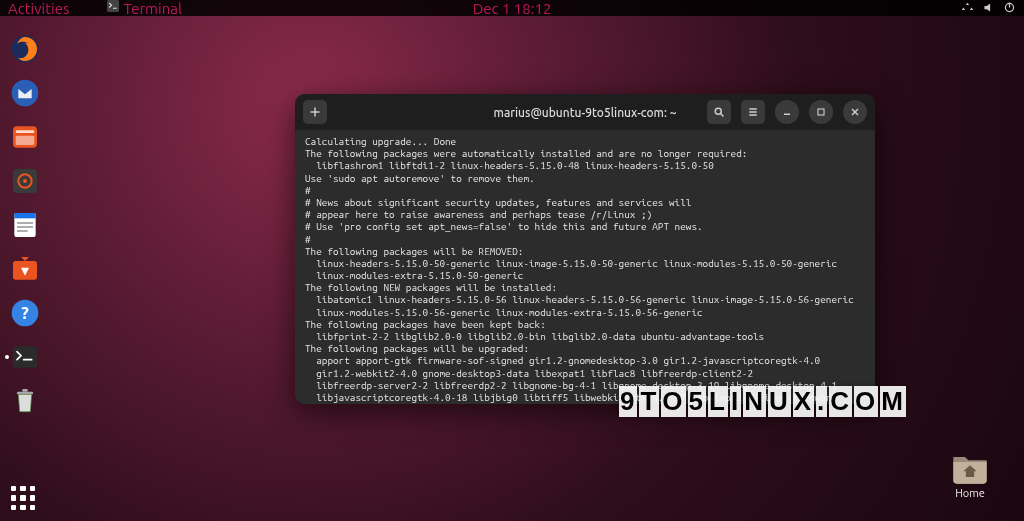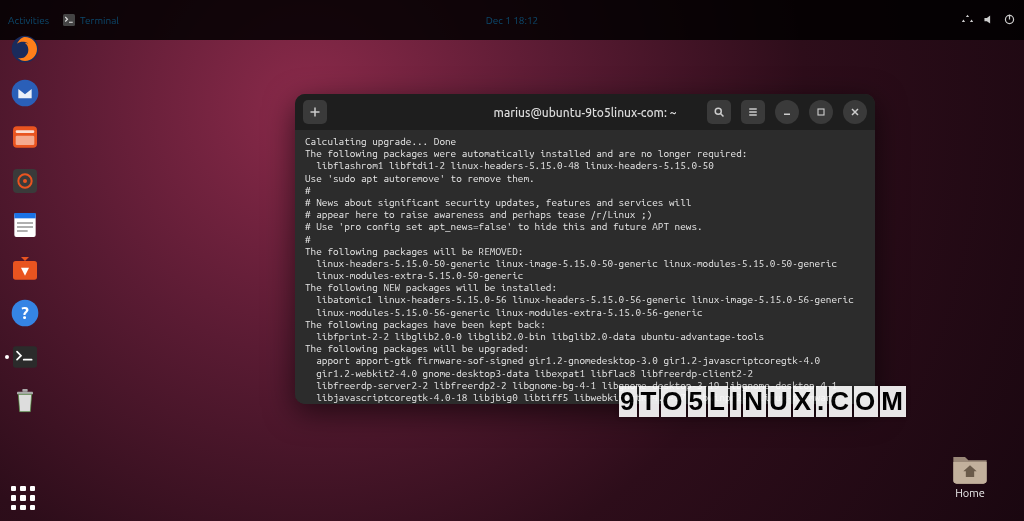--- a/index.html
+++ b/index.html
@@ -4,29 +4,29 @@
 <style>
   * { margin: 0; padding: 0; box-sizing: border-box; }
   html, body { width: 1024px; height: 521px; overflow: hidden; font-family: Ubuntu, sans-serif; }
   body {
     background: radial-gradient(circle at 30% 20%, #8a2a4a 0%, #5a1b33 30%, #2d0d1a 60%, #1a0710 100%);
     position: relative;
     color: #eee;
   }
   
   .topbar {
-    position: absolute; top: 0; left: 0; right: 0; height: 40px;
+    position: absolute; top: 0; left: 0; right: 0; height: 16px;
     background: rgba(0,0,0,0.85);
     display: flex; align-items: center; padding: 0 8px;
-    font-size: 10px; color: #0c4a6e;
+    font-size: 15px; color: #be185d;
   }
   .topbar .left { display: flex; align-items: center; gap: 14px; }
   .topbar .center { position: absolute; left: 50%; transform: translateX(-50%); }
   .topbar .right { margin-left: auto; display: flex; gap: 8px; align-items: center; }
-  .topbar .app-ind { display: flex; align-items: flex-end; gap: 5px; }
+  .topbar .app-ind { display: flex; align-items: flex-start; gap: 5px; margin-left: 23px; }
   .topbar .app-ind svg { width: 12px; height: 12px; }
   .topbar .icon svg { width: 13px; height: 13px; fill: #ccc; }
 
   
   .dock {
     position: absolute; left: 2px; top: 26px; bottom: 2px; width: 46px;
     display: flex; flex-direction: column; align-items: center; gap: 6px;
     padding-top: 4px;
   }
   .dock-item {

